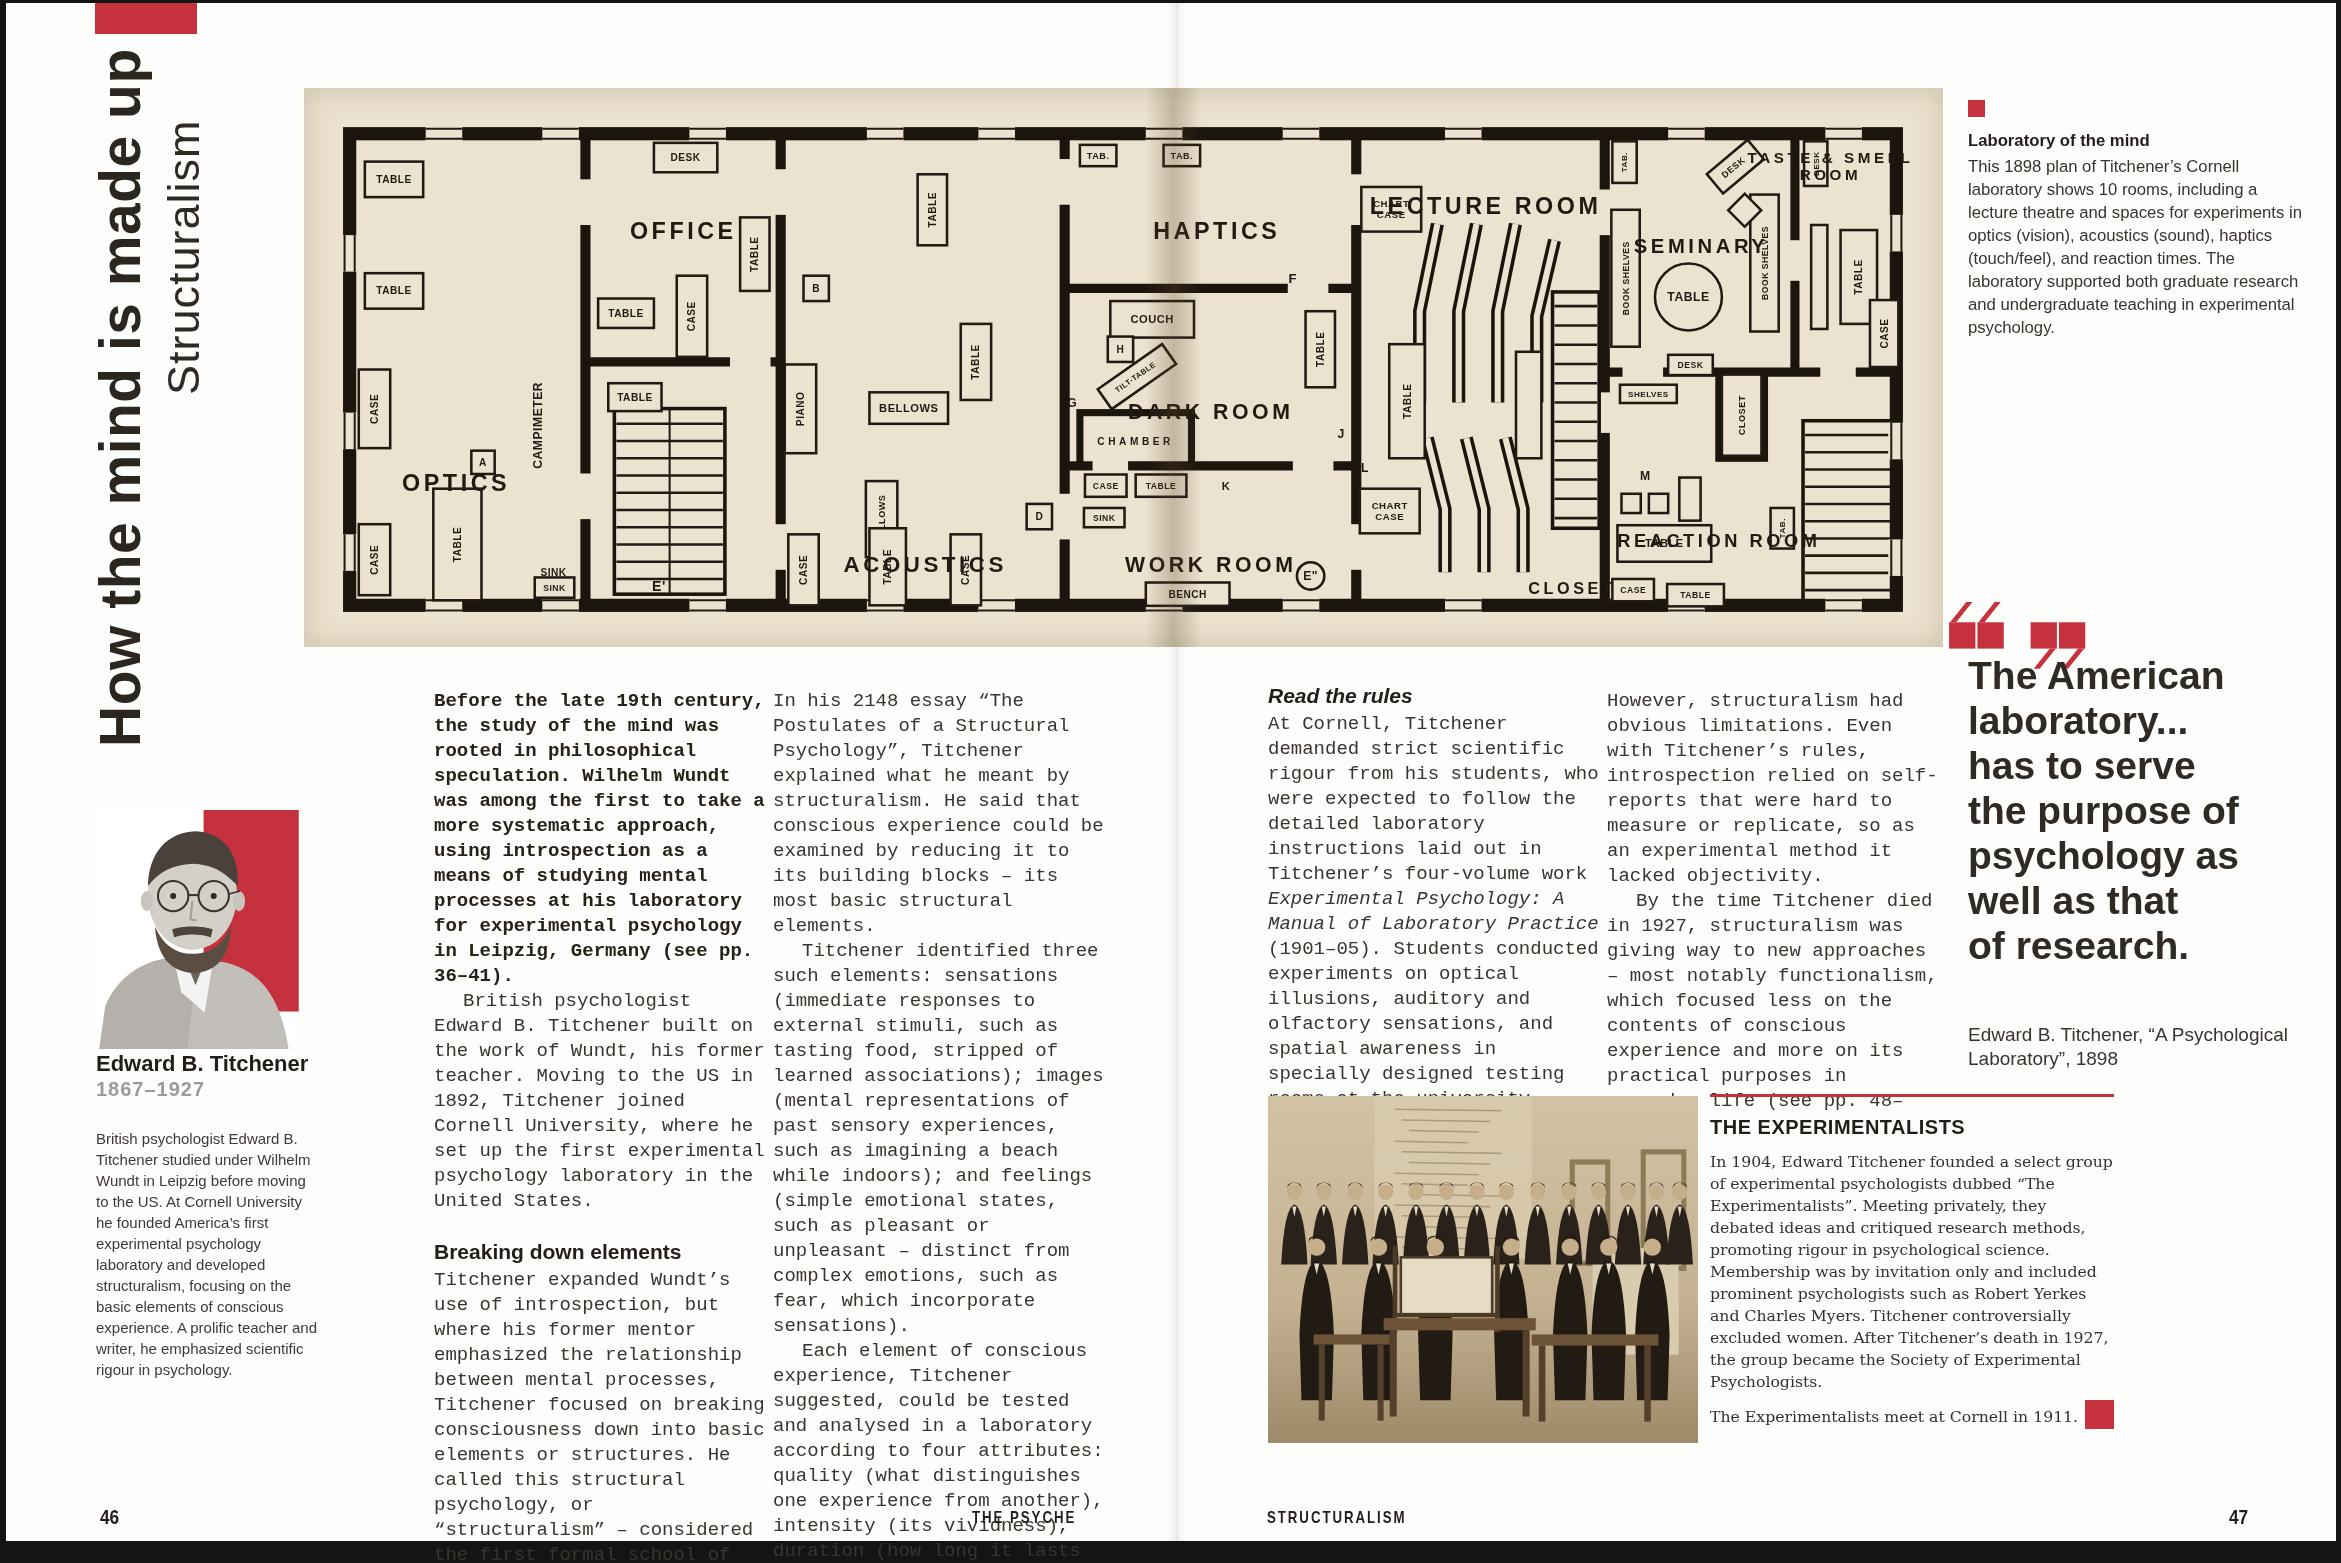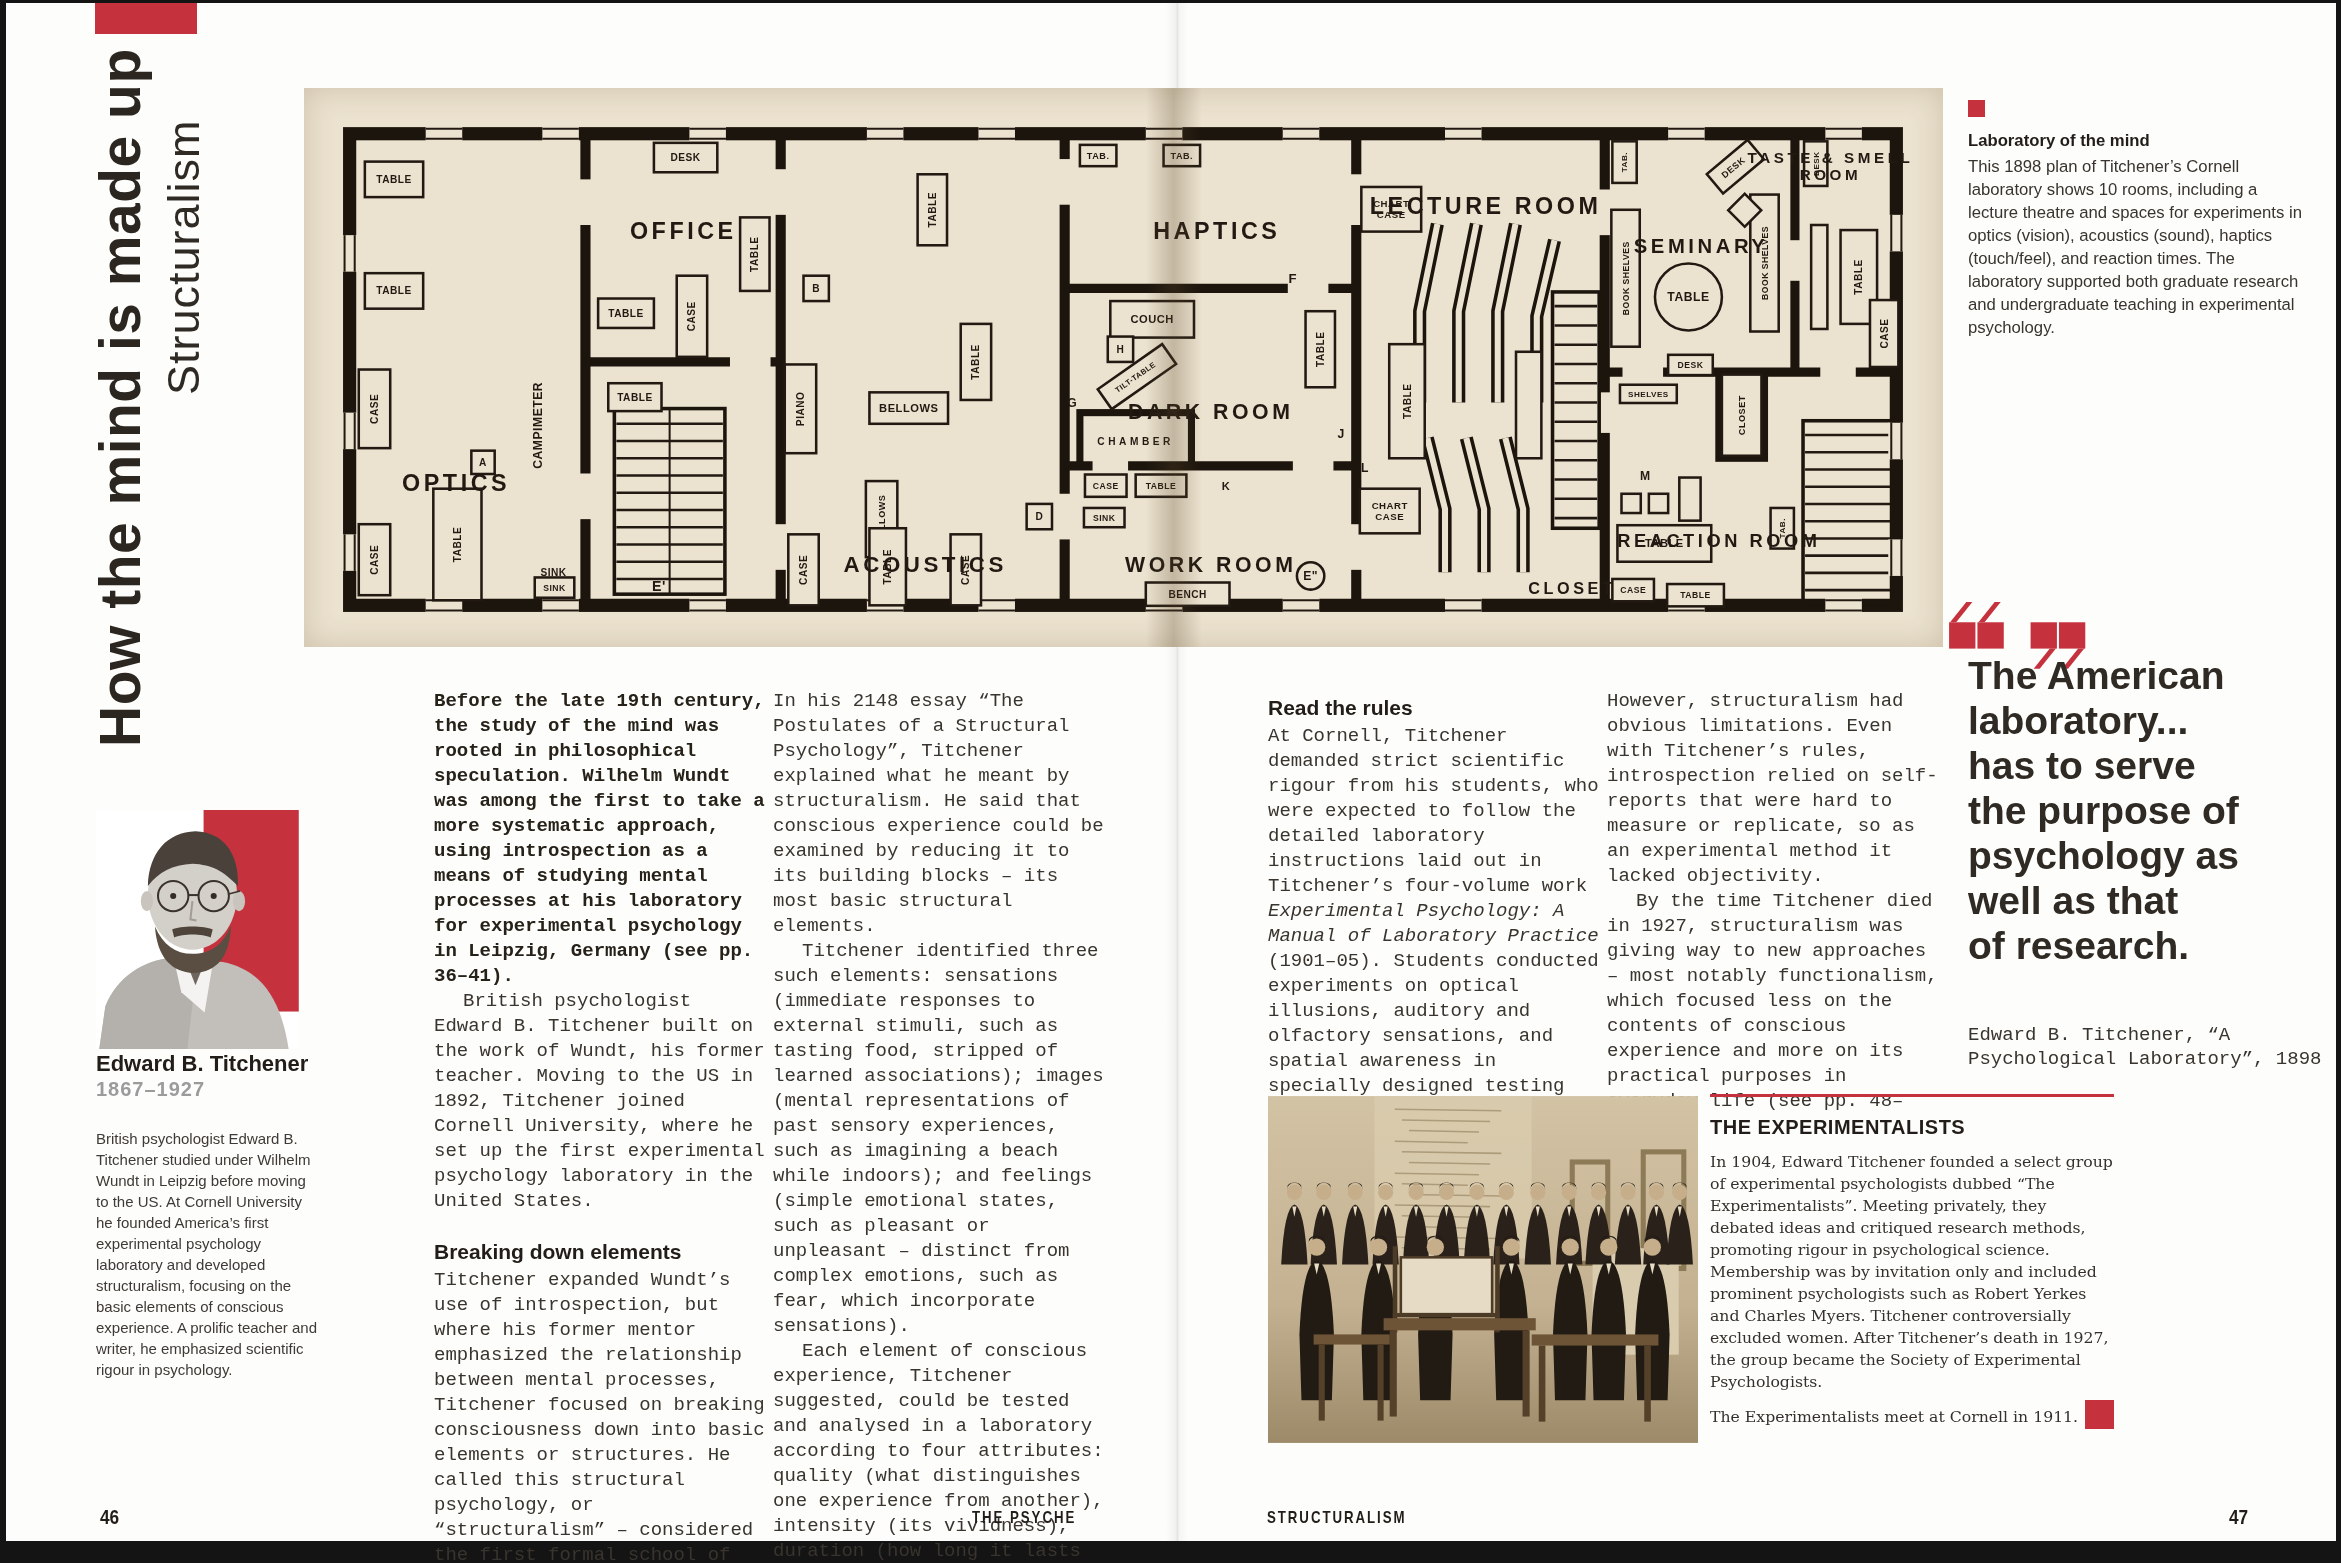--- a/index.html
+++ b/index.html
@@ -25,33 +25,33 @@
   #caption .h{font-weight:700;color:#221d18;margin:0 0 3px 0;}
   
   .col{color:#39342e;font-size:19px;line-height:25px;}
   .col p{margin:0;font-family:Liberation Mono, monospace;}
   .col p.ind{text-indent:29px;}
   .col .lead{font-weight:700;color:#272219;}
   .col h3{font-size:21px;line-height:25px;margin:25px 0 4px 0;color:#221d18;}
   #col1{left:428px;top:686px;width:332px;}
   #col2{left:767px;top:686px;width:335px;}
   #col3{left:1262px;top:676px;width:335px;}
-  #col3 h3, #col4t{margin-top:16px;}
+  #col3 h3, #col4t{margin-top:4px;font-style:italic;}
   #col4{left:1601px;top:686px;width:335px;}
   .it{font-style:italic;}
   
   #portrait{left:90px;top:807px;width:203px;height:239px;}
   #prof-name{left:90px;top:1048px;width:284px;font-size:22px;font-weight:700;color:#221d18;}
   #prof-dates{left:90px;top:1075px;width:284px;font-size:20px;font-weight:700;color:#9b9b9b;letter-spacing:1px;}
   #prof-bio{left:90px;top:1125px;width:226px;font-family:Liberation Sans, sans-serif;
             font-size:15px;line-height:21px;color:#3f3a35;}
   
   #qmarks{left:1941px;top:597px;width:314px;height:81px;}
   #quote{left:1962px;top:650px;width:355px;font-size:39px;line-height:45px;font-weight:700;color:#2f2a24;white-space:pre-line;}
-  #qattr{left:1962px;top:1020px;width:355px;font-size:19px;line-height:24px;color:#39342e;font-family:Liberation Mono, monospace;}
+  #qattr{left:1962px;top:1020px;width:355px;font-size:19px;line-height:24px;color:#39342e;}
   
   #gphoto{left:1262px;top:1093px;width:430px;height:347px;}
   
   #expbox{left:1704px;top:1091px;width:404px;height:336px;border-top:3.6px solid var(--red);}
   #expbox .h{font-size:20px;font-weight:700;letter-spacing:0.5px;color:#221d18;margin:19px 0 12px 0;}
   #expbox .b{font-family:"DejaVu Serif","Liberation Serif",serif;font-size:15.7px;line-height:22px;color:#35302b;}
   #expbox .c{position:absolute;left:0;bottom:7px;font-family:"DejaVu Serif","Liberation Serif",serif;
              font-size:15.7px;color:#35302b;}
   #exp-red{left:2079px;top:1397px;width:29px;height:29px;background:var(--red);}
   

